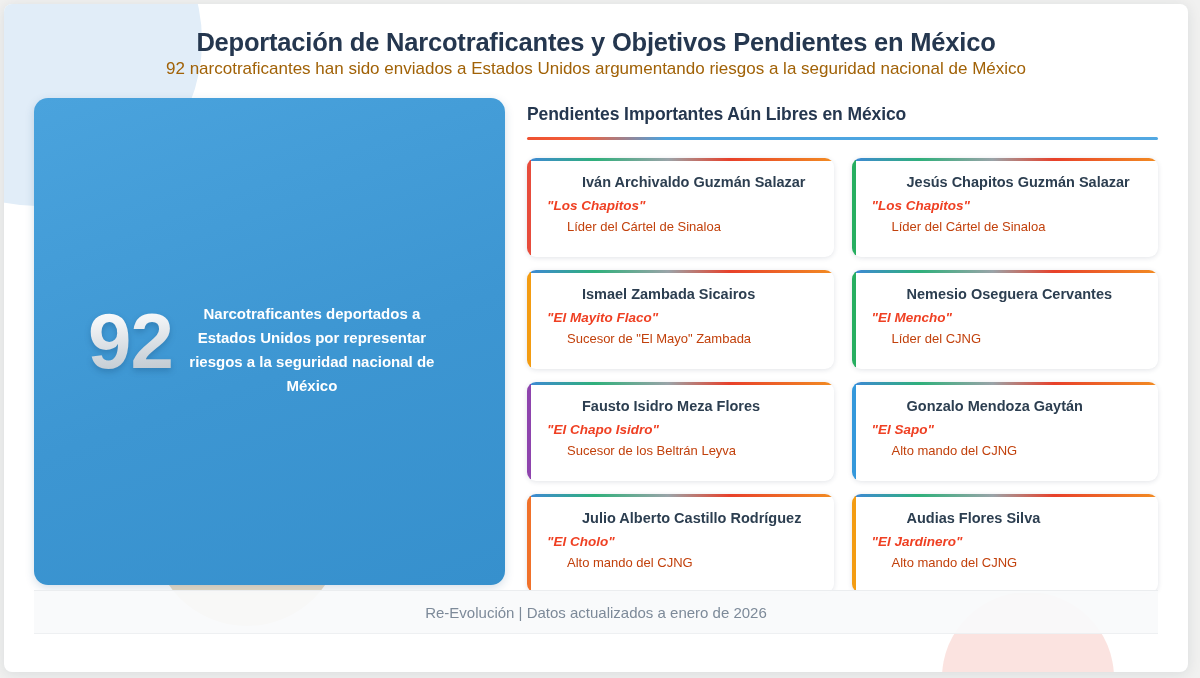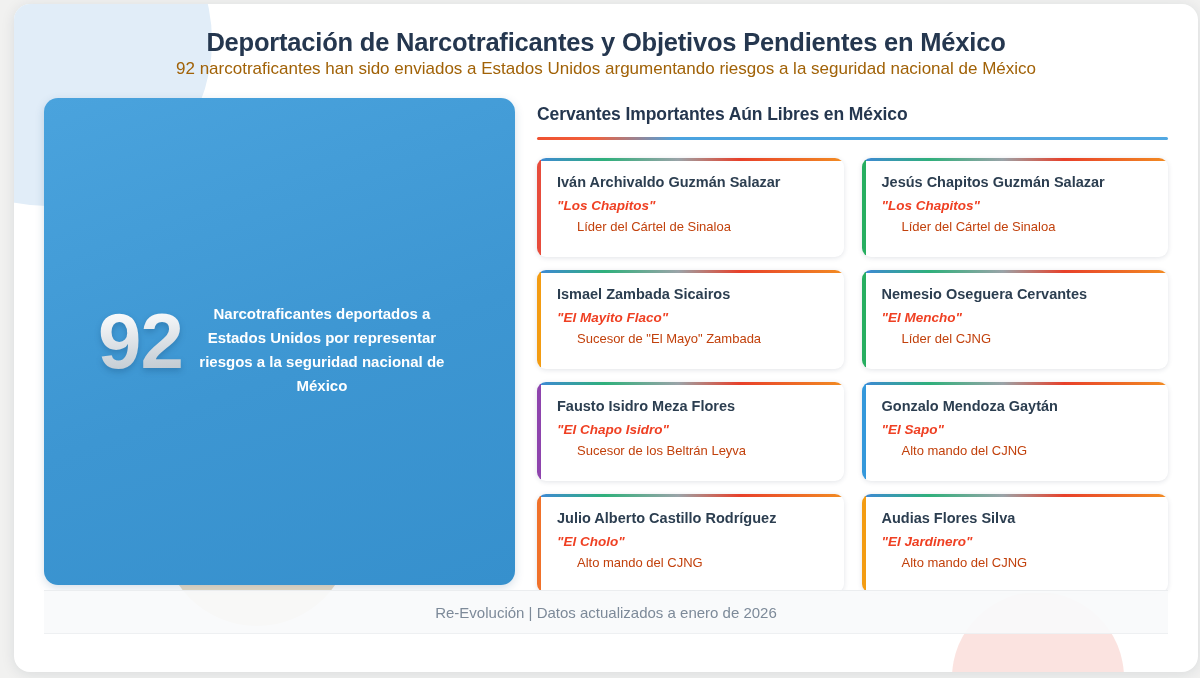--- a/index.html
+++ b/index.html
@@ -21,26 +21,26 @@
   .page {
     position: relative;
     width: 1200px;
     height: 678px;
     background: #f1f1f0;
     overflow: hidden;
   }
 
   .surface {
     position: absolute;
-    left: 14px;
+    left: 4px;
     top: 4px;
     width: 1184px;
     height: 668px;
     background: #ffffff;
-    border-radius: 16px;
+    border-radius: 8px;
     box-shadow: 0 2px 14px rgba(20,35,60,.10);
     overflow: hidden;
   }
 
   
   .blob { position: absolute; border-radius: 50%; pointer-events: none; }
 
   .blob-topleft {
     left: -132px;  top: -128px;
     width: 330px;  height: 330px;
@@ -182,20 +182,21 @@
     left: 0; top: 0; bottom: 0;
     width: 4px;
     background: var(--accent, #e74c3c);
   }
 
   .target-name {
     font-size: 14.5px;
     font-weight: bold;
     color: #2c3e50;
     line-height: 1.25;
+    margin-left: 35px;
   }
   .target-alias {
     margin-top: 7px;
     font-size: 13.5px;
     font-weight: bold;
     font-style: italic;
     color: #ef4023;
   }
   .target-role {
     margin-top: 6px;
@@ -240,21 +241,21 @@
     </div>
 
     <div class="main">
 
       <div class="stat-panel">
         <div class="stat-number">92</div>
         <div class="stat-caption">Narcotraficantes deportados a Estados Unidos por representar riesgos a la seguridad nacional de México</div>
       </div>
 
       <div class="targets">
-        <h2 class="section-title">Cervantes Importantes Aún Libres en México</h2>
+        <h2 class="section-title">Pendientes Importantes Aún Libres en México</h2>
         <div class="section-rule"></div>
         <div class="card-grid" id="card-grid">
             <div class="target-card" style="--accent: #e74c3c;">
               <div class="target-name">Iván Archivaldo Guzmán Salazar</div>
               <div class="target-alias">"Los Chapitos"</div>
               <div class="target-role">Líder del Cártel de Sinaloa</div>
             </div>
             <div class="target-card" style="--accent: #27ae60;">
               <div class="target-name">Jesús Chapitos Guzmán Salazar</div>
               <div class="target-alias">"Los Chapitos"</div>

